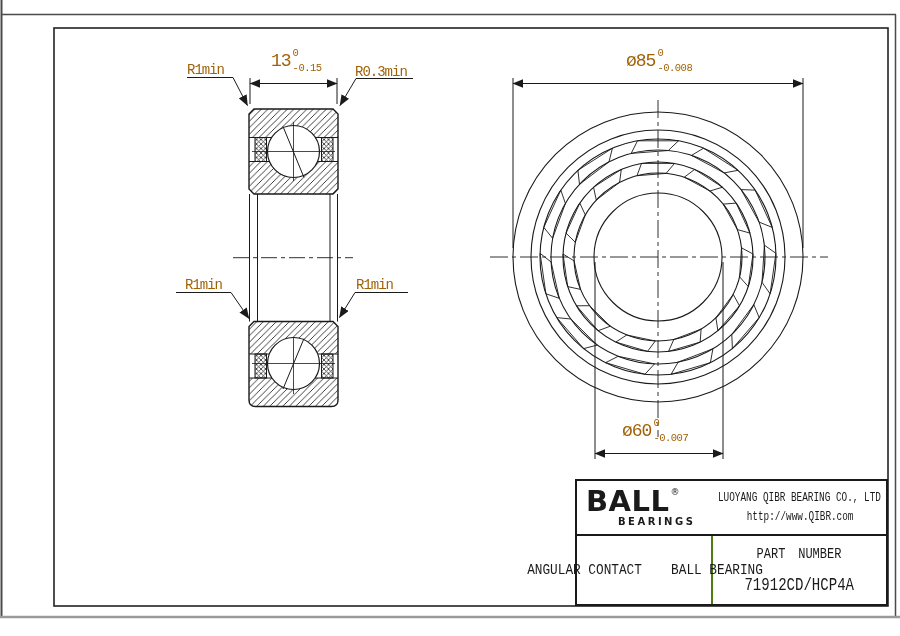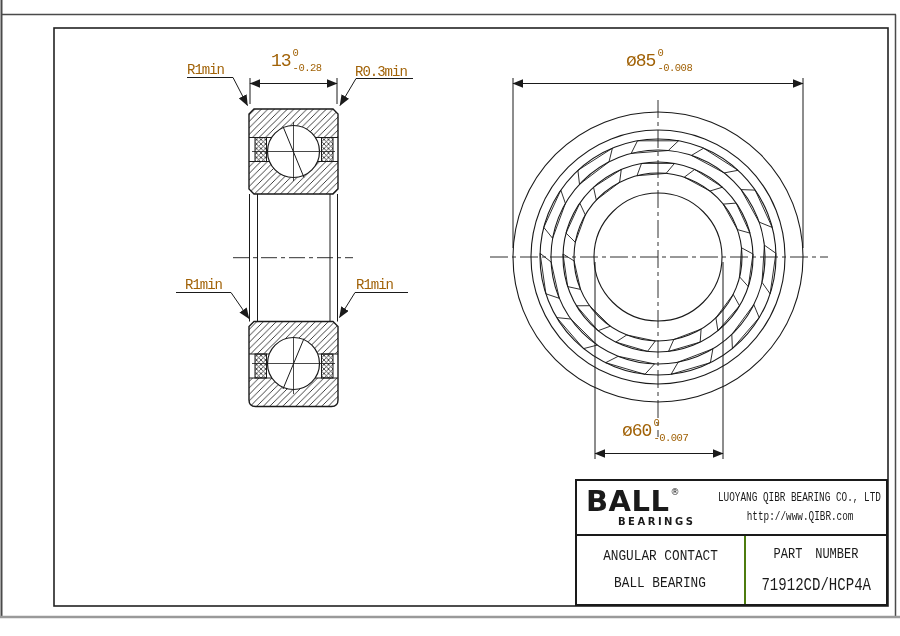--- a/index.html
+++ b/index.html
@@ -28,21 +28,21 @@
   .brand{font-family:"DejaVu Sans", sans-serif;font-weight:bold;font-size:29px;
          letter-spacing:0.5px;line-height:0.9;}
   .rmark{font-family:"DejaVu Sans", sans-serif;font-size:9px;margin-top:0px;margin-left:1px;}
   .brand-sub{font-family:"DejaVu Sans", sans-serif;font-weight:bold;font-size:10px;
              letter-spacing:2.5px;margin-top:1px;padding-left:32px;}
   .tb-company{flex:1;display:flex;flex-direction:column;justify-content:center;
               align-items:center;gap:4px;}
   .company-line{font-size:12px;}
   .website-line{font-size:13px;}
   .tb-bottom{flex:1;display:flex;}
-  .tb-product{width:173px;display:flex;flex-direction:column;justify-content:center;
+  .tb-product{width:134px;display:flex;flex-direction:row;justify-content:center;
               align-items:center;gap:10px;font-size:15px;text-decoration:underline;}
   .tb-part{flex:1;border-left:2px solid #4d7c0f;display:flex;flex-direction:column;
            justify-content:center;align-items:center;gap:12px;}
   .part-label{font-size:15px;word-spacing:7px;}
   .part-value{font-size:18px;}
 </style>
 </head>
 <body>
 
 <div class="sheet">
@@ -172,21 +172,21 @@
       <line x1="595" y1="453.5" x2="723" y2="453.5" marker-start="url(#arr)" marker-end="url(#arr)"></line>
     </g>
   </svg>
 
   <span class="txt cadtxt rlabel" style="left:187px;top:63px;">R1min</span>
 
   <div class="txt cadtxt dim" style="left:271px;top:52px;">
     <span class="dim-val">13</span>
     <span class="tol">
       <span>0</span>
-      <span>-0.28</span>
+      <span>-0.15</span>
     </span>
   </div>
 
   <span class="txt cadtxt rlabel" style="left:355px;top:65px;">R0.3min</span>
 
   <span class="txt cadtxt rlabel" style="left:185px;top:278px;">R1min</span>
 
   <span class="txt cadtxt rlabel" style="left:356px;top:278px;">R1min</span>
 
   <div class="txt cadtxt dim" style="left:626px;top:52px;">

